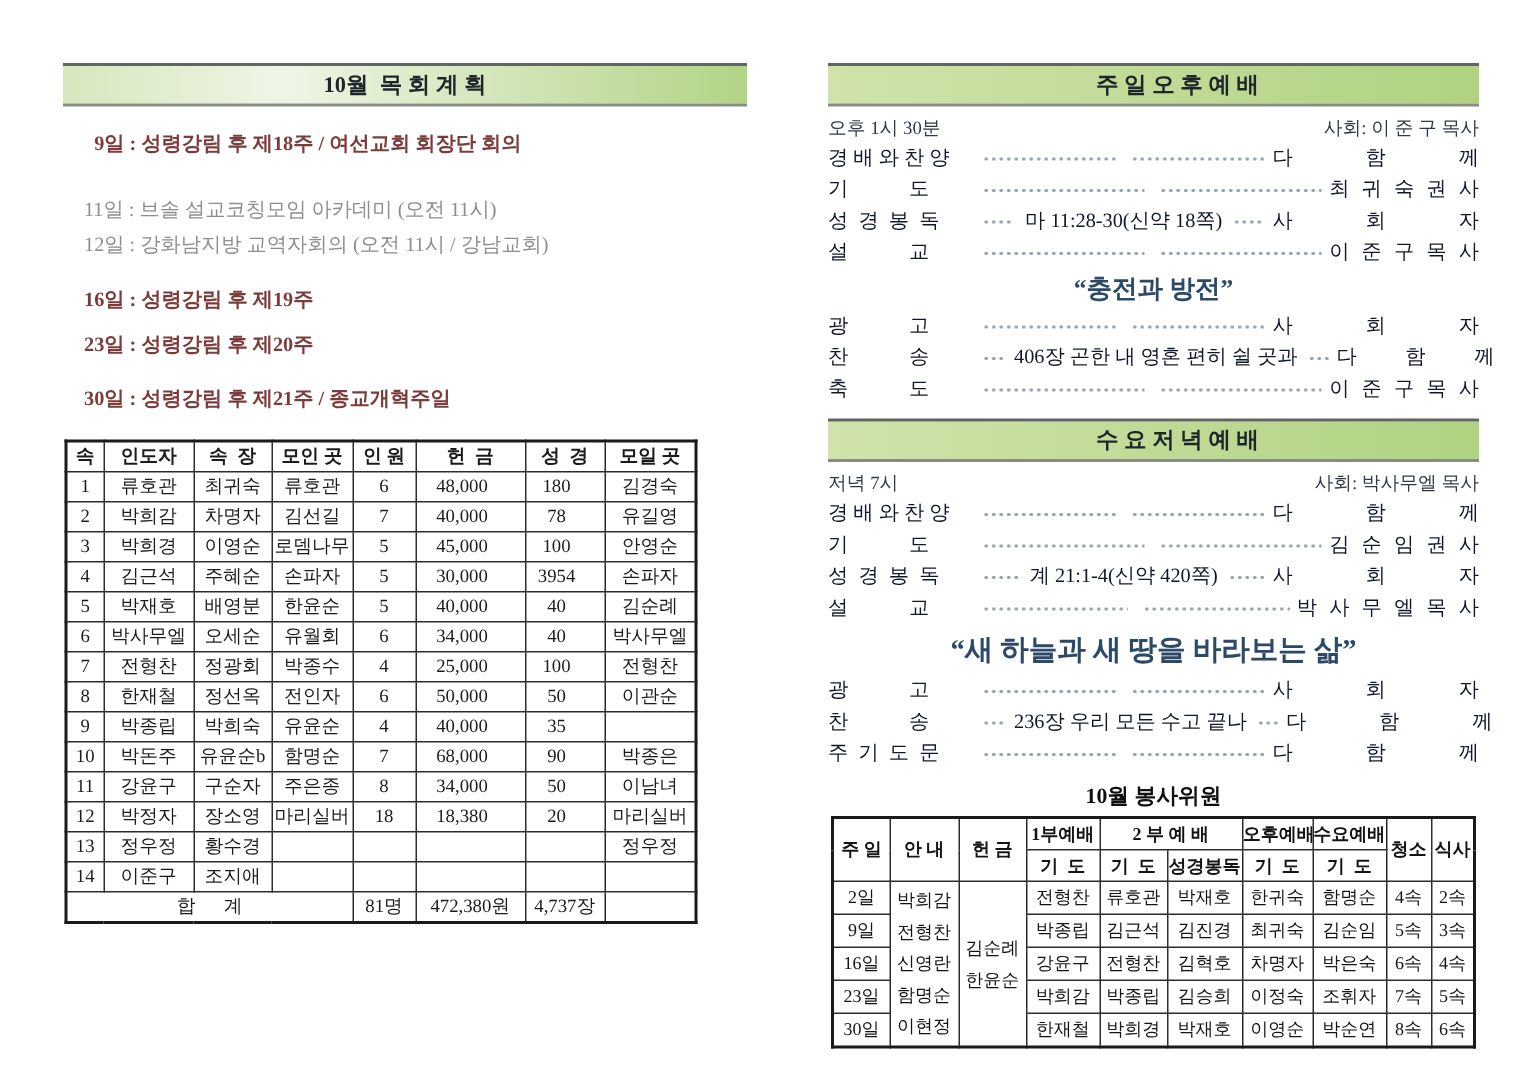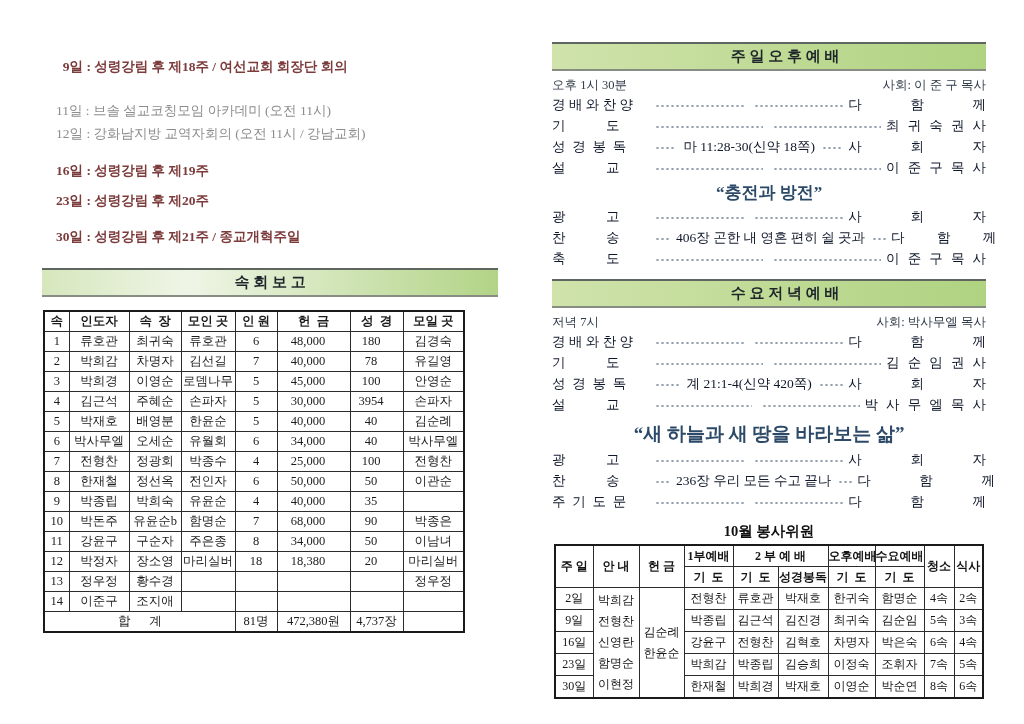--- a/index.html
+++ b/index.html
@@ -88,41 +88,41 @@
   }
   table.committee th { font-weight:bold; height:20px; }
   table.committee td { height:21px; }
   table.committee td.names { white-space:pre-line; line-height:21px; }
 </style>
 </head>
 <body>
 
 <div class="col col-left">
 
+  <div class="bar">
+    <span>10월  목 회 계 획</span>
+  </div>
 
   <div class="plan-list">
 
 
       <div class="plan-item em">  9일 : 성령강림 후 제18주 / 여선교회 회장단 회의</div>
 
       <div class="plan-item plain">11일 : 브솔 설교코칭모임 아카데미 (오전 11시)</div>
 
       <div class="plan-item plain">12일 : 강화남지방 교역자회의 (오전 11시 / 강남교회)</div>
 
       <div class="plan-item em">16일 : 성령강림 후 제19주</div>
 
       <div class="plan-item em">23일 : 성령강림 후 제20주</div>
 
       <div class="plan-item em">30일 : 성령강림 후 제21주 / 종교개혁주일</div>
 
   </div>
 
-  <div class="bar report-gap">
-    <span>속 회 보 고</span>
-  </div>
 
   <table class="report">
     <colgroup>
       <col style="width:25px">
         <col style="width:60px">
         <col style="width:52px">
       <col style="width:54px">
         <col style="width:42px">
         <col style="width:73px">
       <col style="width:53px">

